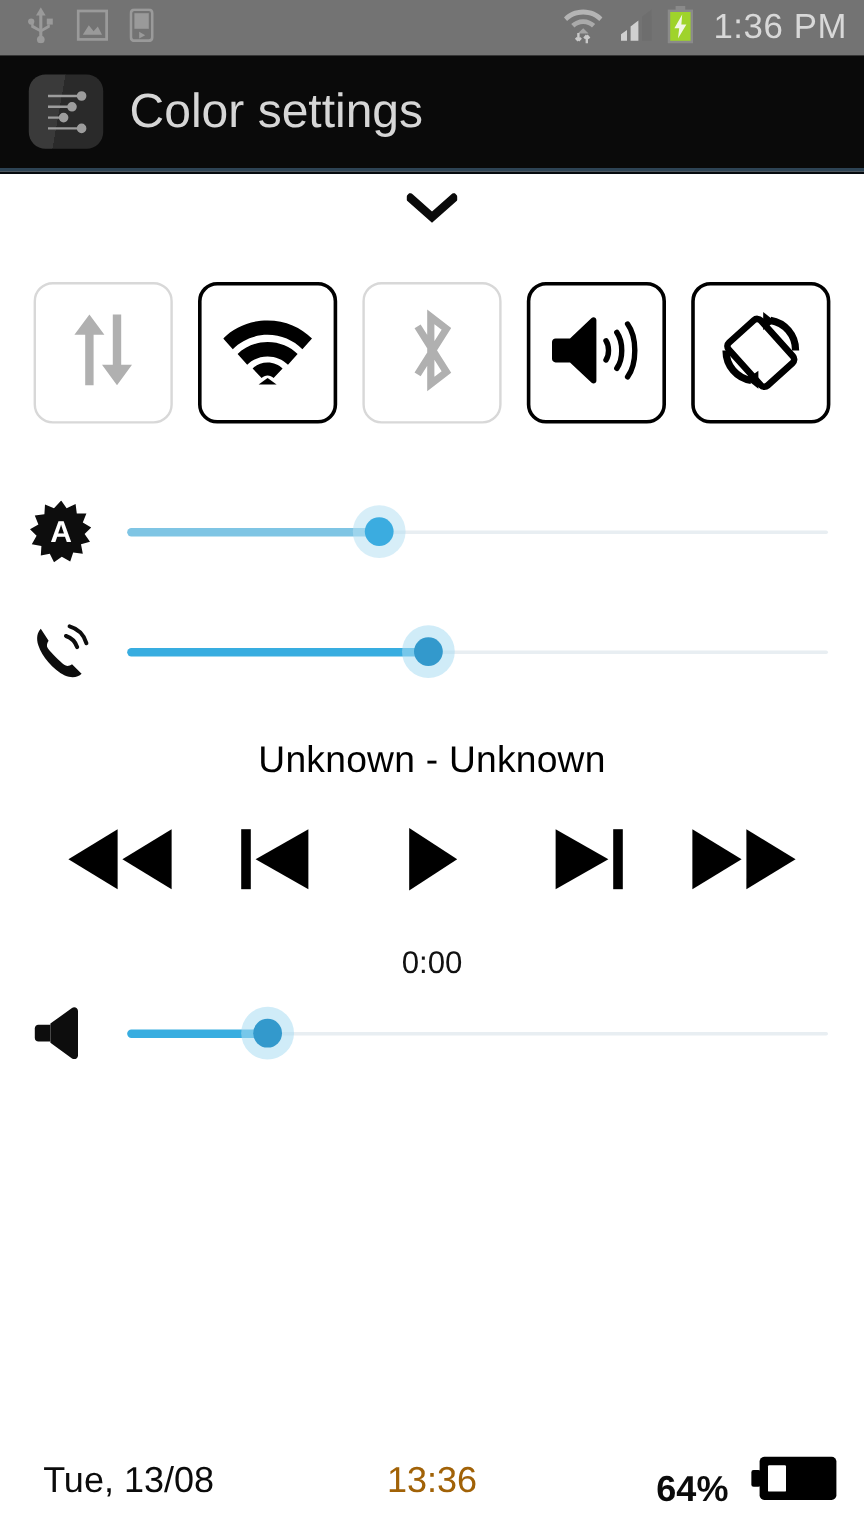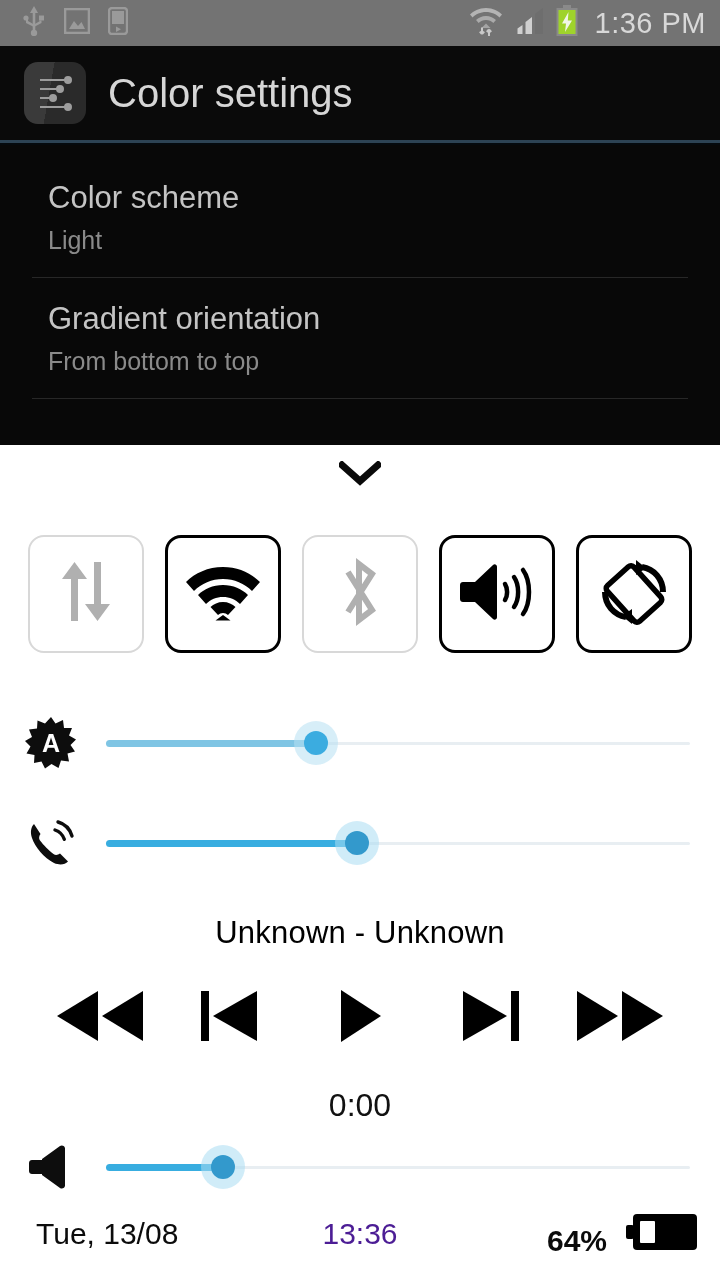--- a/index.html
+++ b/index.html
@@ -87,30 +87,30 @@
   
   .track-title {
     text-align: center; font-size: 31px; color: #000000;
     margin-top: 22px; letter-spacing: 0.2px;
   }
   .media-controls {
     display: flex; align-items: center; justify-content: space-between;
     padding: 34px 52px 0 52px;
   }
   .media-btn { display: flex; align-items: center; justify-content: center; width: 96px; height: 66px; }
-  .elapsed { text-align: center; font-size: 32px; color: #111; margin-top: 36px; }
+  .elapsed { text-align: center; font-size: 26px; color: #111; margin-top: 36px; }
 
   
   .bottombar {
     position: absolute; left: 0; right: 0; bottom: 14px;
     height: 64px; display: flex; align-items: center;
     padding: 0 22px 0 36px;
   }
   .bb-date { font-size: 30px; color: #0b0b0b; }
-  .bb-time { font-size: 30px; color: #4c1d95; position: absolute; left: 0; right: 0; text-align: center; }
+  .bb-time { font-size: 30px; color: #a16207; position: absolute; left: 0; right: 0; text-align: center; }
   .bb-batt { margin-left: auto; display: flex; align-items: flex-end; gap: 19px; z-index: 2; font-weight: bold; }
   .bb-batt-pct { font-size: 30px; color: #0b0b0b; }
 </style>
 </head>
 <body>
 
 <div id="screen">
 
   <div class="statusbar">
     <div class="status-left">
@@ -188,33 +188,20 @@
           <line x1="8" y1="37" x2="34" y2="37"></line>
             <circle cx="36" cy="37" r="3"></circle>
         </g>
       </svg>
     </div>
     <div class="app-title">Color settings</div>
   </div>
   <div class="accent-rule"></div>
   <div class="accent-rule2"></div>
 
-  <div class="settings-panel">
-    <div class="setting-row">
-      <div class="setting-title">Color scheme</div>
-      <div class="setting-value">Light</div>
-    </div>
-    <div class="setting-divider"></div>
-
-    <div class="setting-row">
-      <div class="setting-title">Gradient orientation</div>
-      <div class="setting-value">From bottom to top</div>
-    </div>
-    <div class="setting-divider"></div>
-  </div>
 
   <div class="quickpanel">
 
     <div class="handle-row">
       <span>
         <svg width="42" height="26" viewBox="0 0 42 26">
           <path d="M3 4 L21 20 L39 4" fill="none" stroke="#0a0a0a" stroke-width="7" stroke-linecap="square" stroke-linejoin="miter"></path>
         </svg>
       </span>
     </div>

